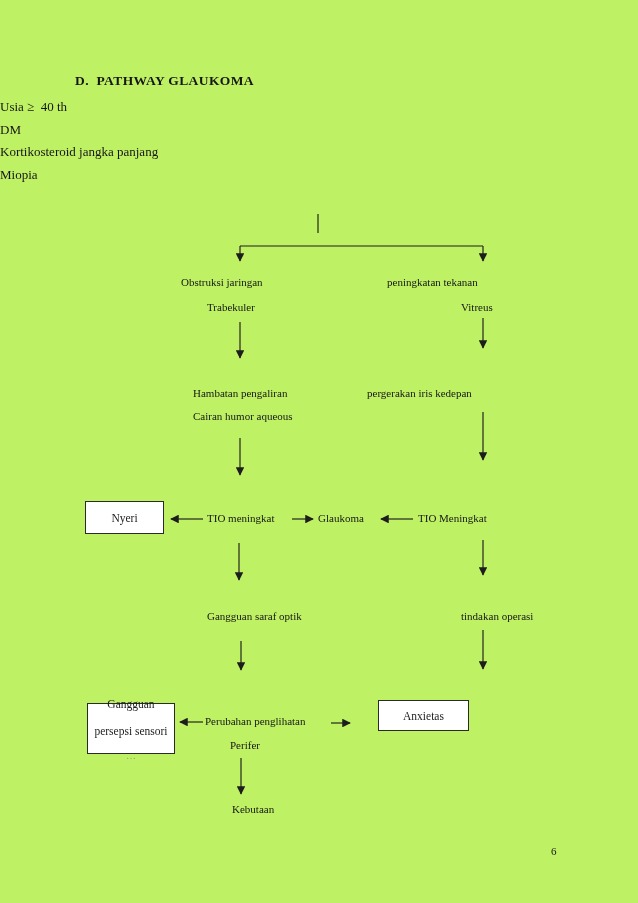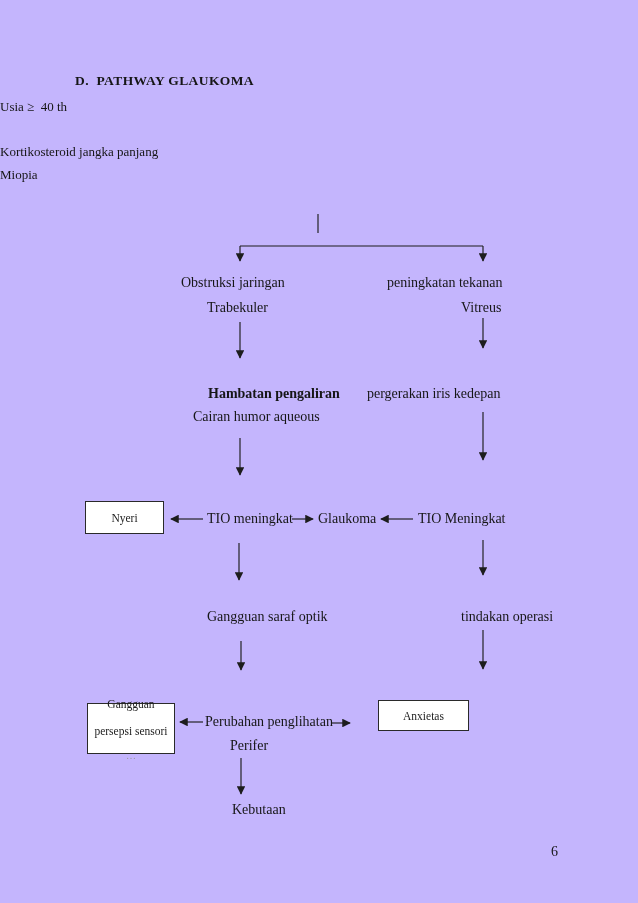--- a/index.html
+++ b/index.html
@@ -1,27 +1,27 @@
 <!DOCTYPE html>
 <html><head>
 <meta charset="utf-8">
 <style>
   html, body { margin: 0; padding: 0; background: #ffffff; }
   .page {
     position: relative;
     width: 638px;
     height: 903px;
-    background: #c4b5fd;
+    background: #bef264;
     font-family: "Liberation Serif", "DejaVu Serif", serif;
     color: #161616;
     overflow: hidden;
   }
   .t {
     position: absolute;
-    font-size: 14px;
+    font-size: 11px;
     line-height: 15px;
     white-space: pre;
     color: #161616;
   }
   .c {
     position: absolute;
     left: 0;
     width: 638px;
     text-align: left;
     font-size: 13px;
@@ -84,29 +84,30 @@
     <line x1="241" y1="641" x2="241" y2="670" marker-end="url(#ah)"></line>
     <line x1="483" y1="630" x2="483" y2="669" marker-end="url(#ah)"></line>
     <line x1="203" y1="722" x2="180" y2="722" marker-end="url(#ah)"></line>
     <line x1="331" y1="723" x2="350" y2="723" marker-end="url(#ah)"></line>
     <line x1="241" y1="758" x2="241" y2="794" marker-end="url(#ah)"></line>
   </svg>
 
   <div class="t heading" style="left:75px; top:73px;">D.  PATHWAY GLAUKOMA</div>
 
   <div class="c" style="top:99px;">Usia ≥  40 th</div>
+  <div class="c" style="top:122px;">DM</div>
   <div class="c" style="top:167px;">Miopia</div>
   <div class="c" style="top:144px;">Kortikosteroid jangka panjang</div>
 
   <div class="t" style="left:181px; top:275px;">Obstruksi jaringan</div>
   <div class="t" style="left:207px; top:300px;">Trabekuler</div>
   <div class="t" style="left:387px; top:275px;">peningkatan tekanan</div>
   <div class="t" style="left:461px; top:300px;">Vitreus</div>
 
-  <div class="t" style="left:208px; top:386px;font-weight:bold;">Hambatan pengaliran</div>
+  <div class="t" style="left:193px; top:386px;">Hambatan pengaliran</div>
   <div class="t" style="left:193px; top:409px;">Cairan humor aqueous</div>
   <div class="t" style="left:367px; top:386px;">pergerakan iris kedepan</div>
 
   <div class="box" style="left:85px; top:501px; width:79px; height:33px;">
     <div>Nyeri</div>
   </div>
   <div class="t" style="left:207px; top:511px;">TIO meningkat</div>
   <div class="t" style="left:318px; top:511px;">Glaukoma</div>
   <div class="t" style="left:418px; top:511px;">TIO Meningkat</div>
 

